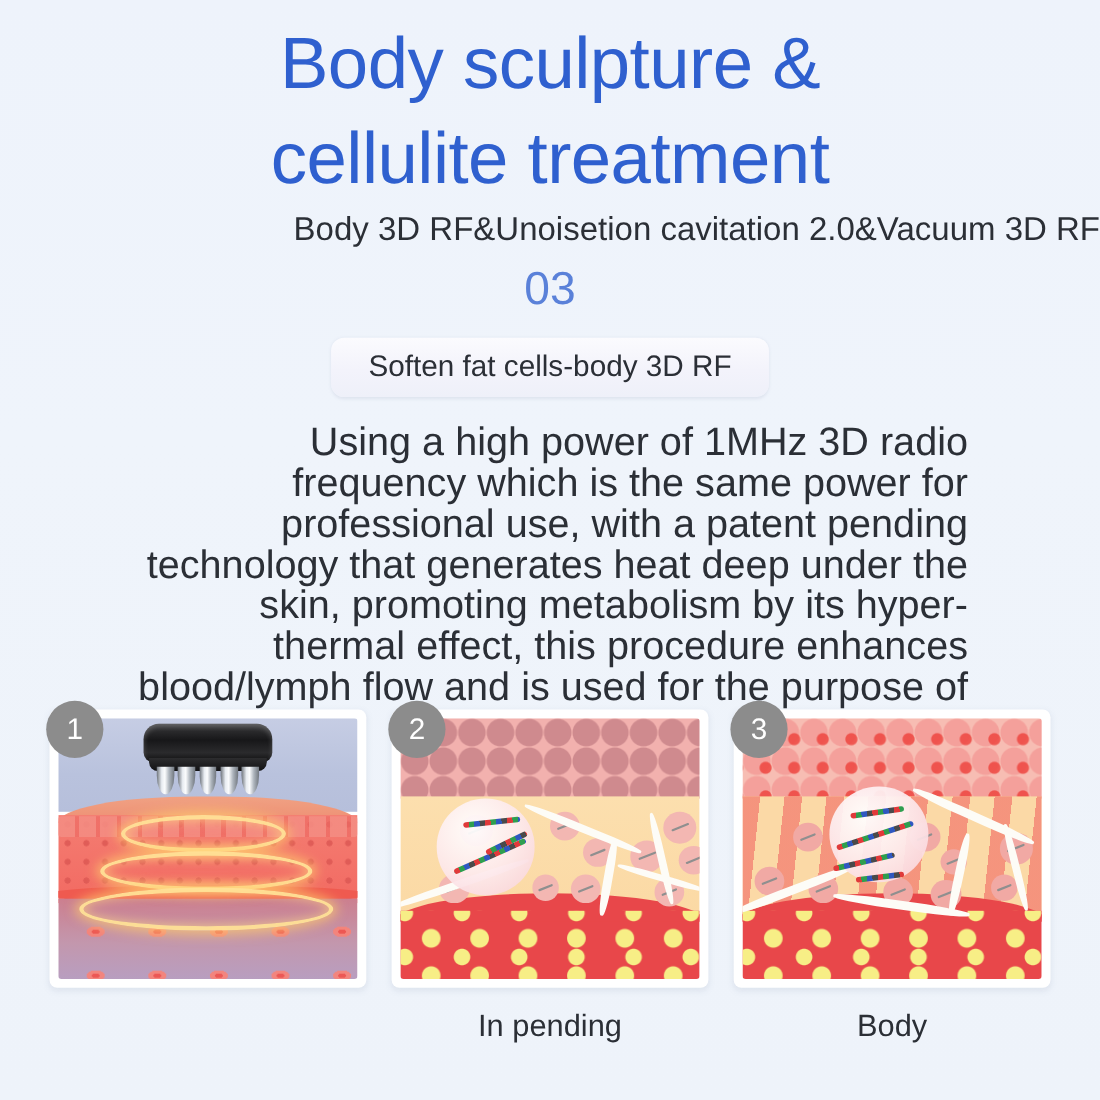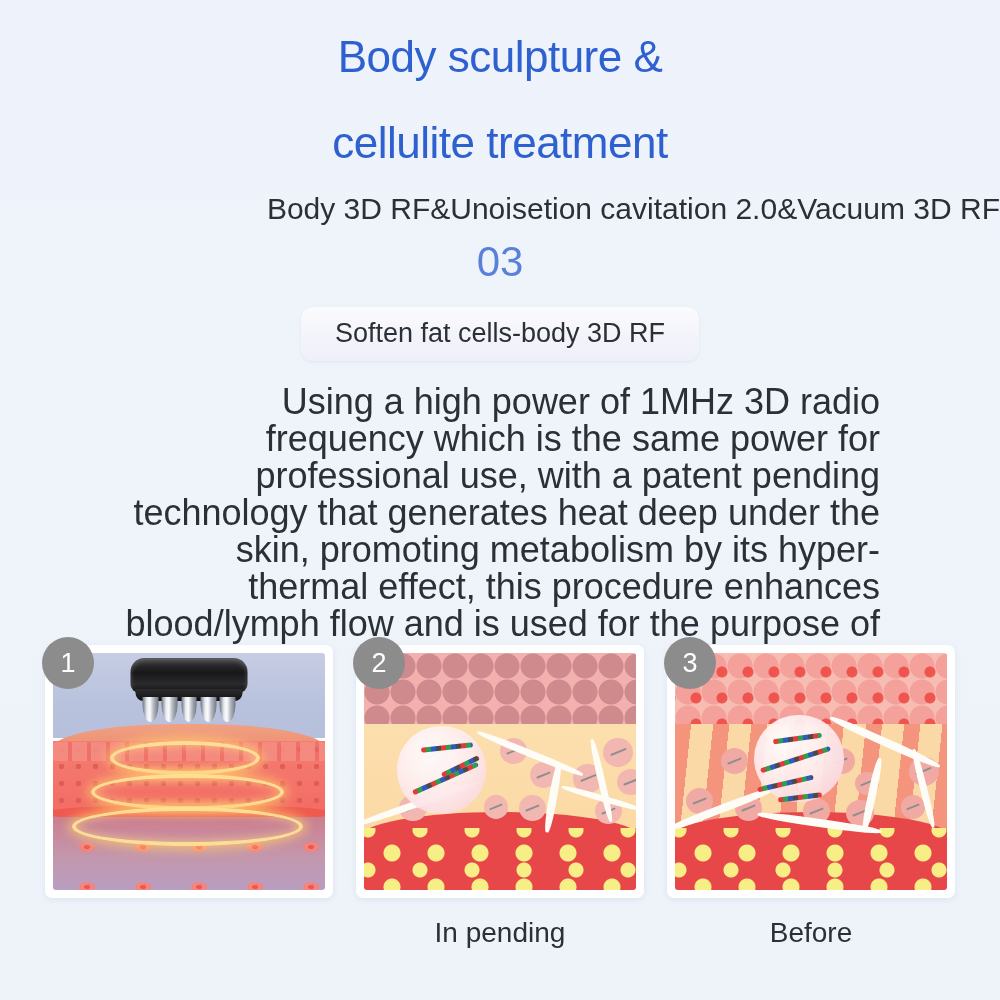--- a/index.html
+++ b/index.html
@@ -21,21 +21,21 @@
     box-sizing: border-box;
   }
 
   
   .title {
     position: absolute;
     left: 0;
     top: 14px;
     width: 1000px;
     text-align: center;
-    font-size: 44px;
+    font-size: 66px;
     line-height: 86px;
     font-weight: 400;
     color: #2f60cf;
     letter-spacing: -0.5px;
     white-space: pre-line;
   }
   .subtitle {
     position: absolute;
     left: 0;
     top: 190px;
@@ -424,17 +424,17 @@
           <div class="fx-squig" style="left:31%;top:44%;width:27%;transform:rotate(-18deg);"></div>
           <div class="fx-squig" style="left:30%;top:54%;width:21%;transform:rotate(-13deg);"></div>
           <div class="fx-squig" style="left:38%;top:60%;width:16%;transform:rotate(-7deg);"></div>
 
           <div class="fx-bottom"></div>
           <div class="fx-bottom-wave"></div>
           <div class="fx-globs"></div>
         </div>
         <div class="fig-badge">3</div>
       </div>
-      <div class="fig-caption">Before</div>
+      <div class="fig-caption">Body</div>
     </div>
 
   </div>
 </div>
 
 </body></html>

